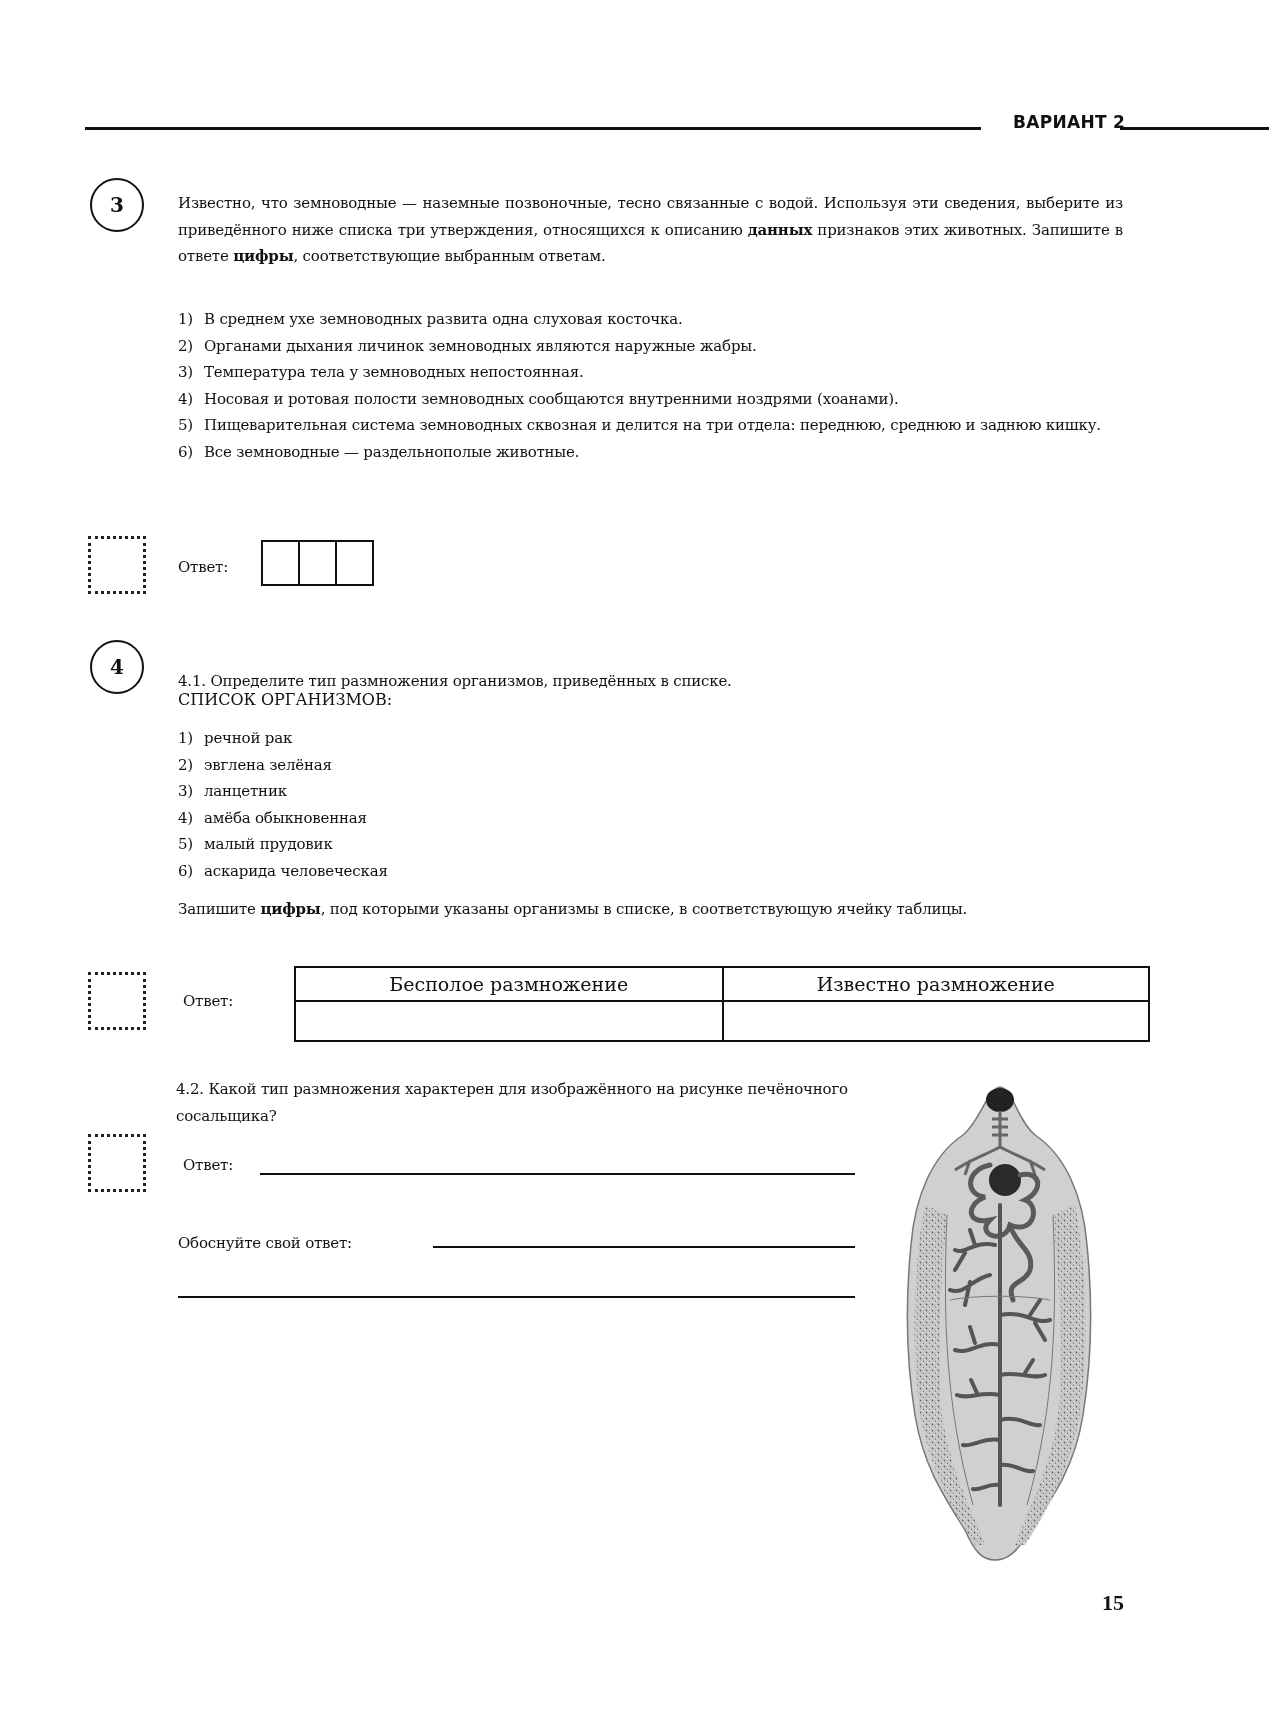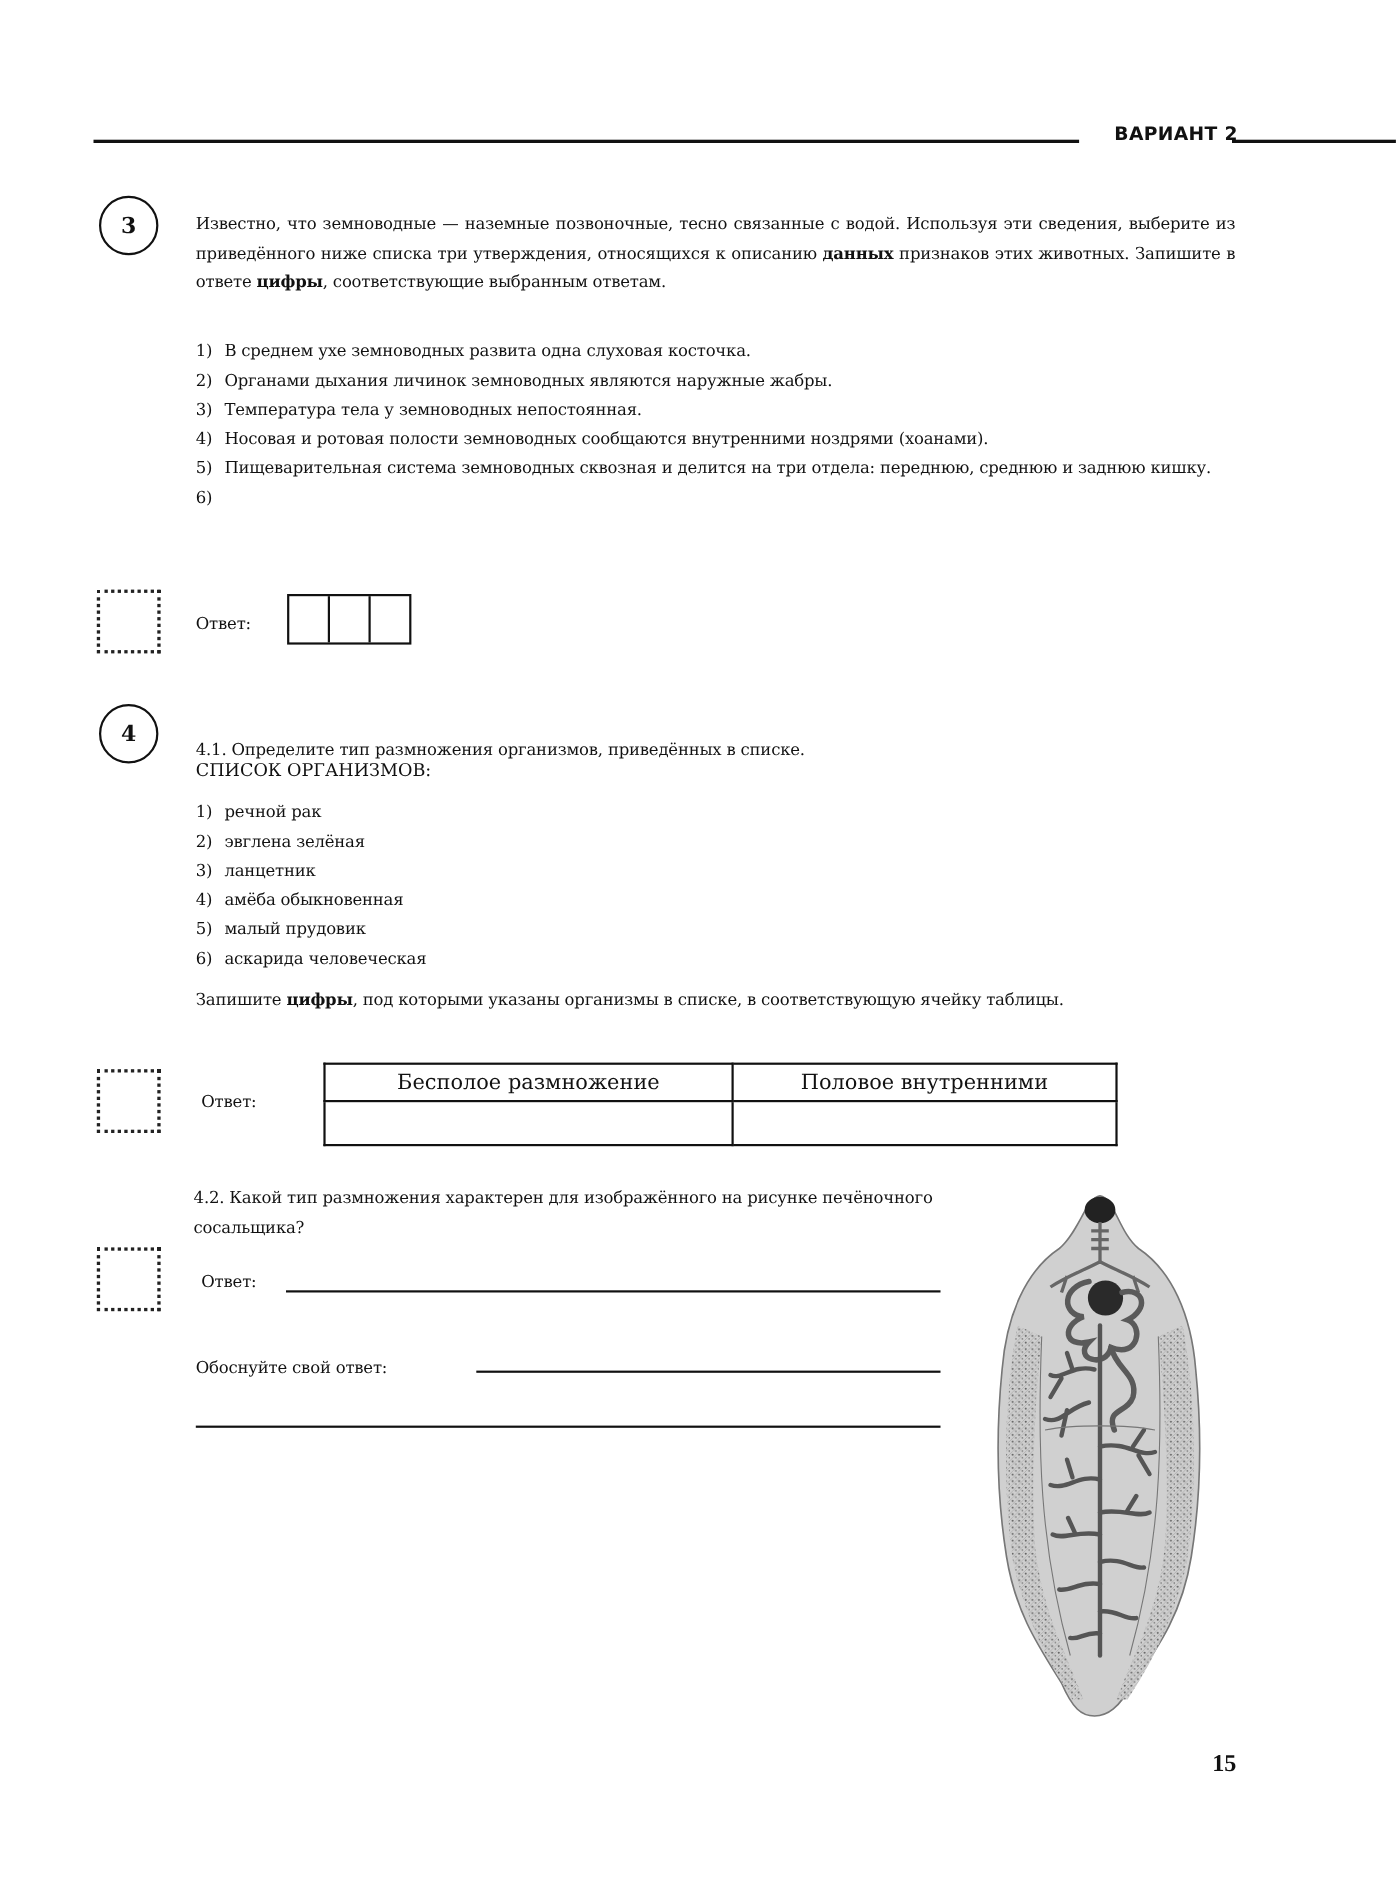--- a/index.html
+++ b/index.html
@@ -15,21 +15,21 @@
                  display: flex; align-items: center; justify-content: center;
                  font-size: 20px; font-weight: bold; box-sizing: border-box; }
   .score-box { width: 58px; height: 58px; border: 3px dotted #222; box-sizing: border-box; }
   .para { width: 945px; text-align: justify; }
   .list-item { position: relative; padding-left: 26px; width: 920px; text-align: justify; }
   .list-item .num { position: absolute; left: 0; top: 0; }
   b.bold { font-weight: bold; }
   .answer-cells { display: flex; border: 2px solid #111; height: 42px; }
   .answer-cells div { width: 35px; border-right: 2px solid #111; }
   .answer-cells div:last-child { border-right: none; }
-  table.ans { border-collapse: collapse; width: 722px; }
+  table.ans { border-collapse: collapse; width: 856px; }
   table.ans td { border: 2px solid #111; height: 32px; text-align: center; font-size: 19px; padding: 0; }
   table.ans tr.body td { height: 38px; }
   .line { height: 2px; background: #111; }
   .page-num { right: 145px; top: 1590px; font-family: Liberation Serif, serif;
               font-size: 22px; font-weight: bold; }
 </style>
 </head>
 <body>
 
 <div class="abs header-rule-left"></div>
@@ -40,21 +40,21 @@
 <div class="abs t para" style="left:178px; top:190px;">
   <span>Известно, что земноводные — наземные позвоночные, тесно связанные с водой. Используя эти сведения, выберите из приведённого ниже списка три утверждения, относящихся к описанию </span><b class="bold">данных</b><span> признаков этих животных. Запишите в ответе </span><b class="bold">цифры</b><span>, соответствующие выбранным ответам.</span>
 </div>
 
 <div class="abs t" style="left:178px; top:306px;">
   <div class="list-item"><span class="num">1)</span><span>В среднем ухе земноводных развита одна слуховая косточка.</span></div>
   <div class="list-item"><span class="num">2)</span><span>Органами дыхания личинок земноводных являются наружные жабры.</span></div>
   <div class="list-item"><span class="num">3)</span><span>Температура тела у земноводных непостоянная.</span></div>
   <div class="list-item"><span class="num">4)</span><span>Носовая и ротовая полости земноводных сообщаются внутренними ноздрями (хоанами).</span></div>
   <div class="list-item"><span class="num">5)</span><span>Пищеварительная система земноводных сквозная и делится на три отдела: переднюю, среднюю и заднюю кишку.</span></div>
-  <div class="list-item"><span class="num">6)</span></div>
+  <div class="list-item"><span class="num">6)</span><span>Все земноводные — раздельнополые животные.</span></div>
 </div>
 
 <div class="abs score-box" style="left:88px; top:536px;"></div>
 <div class="abs t" style="left:178px; top:554px;">Ответ:</div>
 <div class="abs answer-cells" style="left:261px; top:540px;">
   <div></div>
   <div></div>
   <div></div>
 </div>
 
@@ -74,21 +74,21 @@
 <div class="abs t para" style="left:178px; top:896px;">
   <span>Запишите </span><b class="bold">цифры</b><span>, под которыми указаны организмы в списке, в соответствующую ячейку таблицы.</span>
 </div>
 
 <div class="abs score-box" style="left:88px; top:972px;"></div>
 <div class="abs t" style="left:183px; top:988px;">Ответ:</div>
 <table class="abs ans" style="left:294px; top:966px;">
   <tbody>
       <tr>
     <td>Бесполое размножение</td>
-    <td>Половое внутренними</td>
+    <td>Известно размножение</td>
   </tr>
   <tr class="body">
     <td></td>
     <td></td>
   </tr>
 </tbody>
   </table>
 
 <div class="abs t" style="left:176px; top:1076px; width:680px;">4.2. Какой тип размножения характерен для изображённого на рисунке печёночного сосальщика?</div>
 <div class="abs score-box" style="left:88px; top:1134px;"></div>

